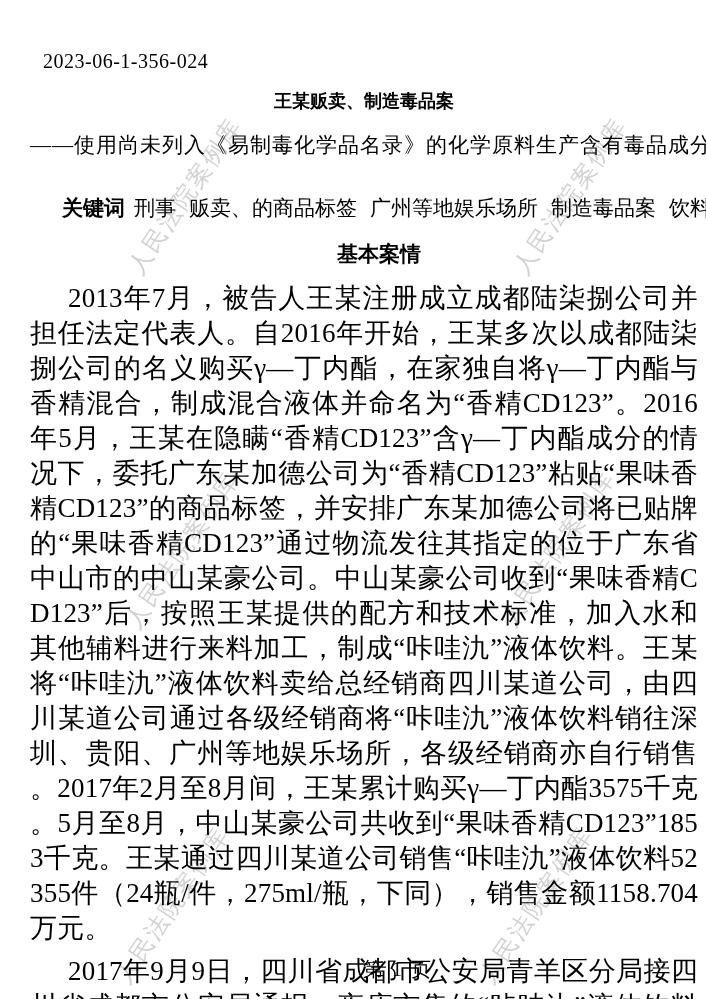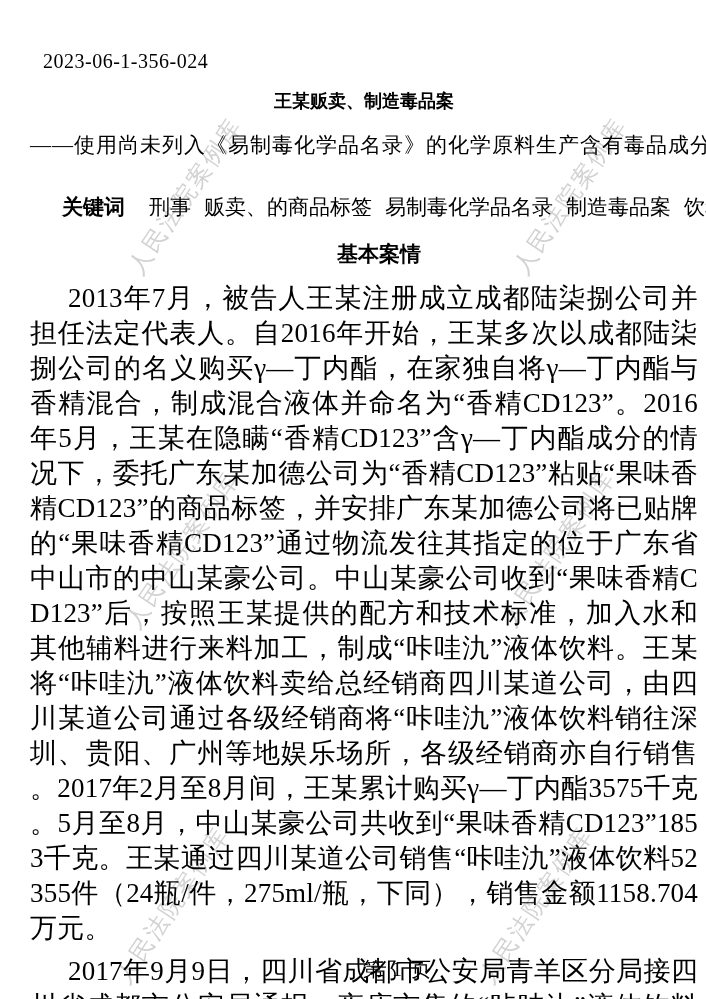--- a/index.html
+++ b/index.html
@@ -56,23 +56,23 @@
   }
   .subtitle div{white-space:nowrap;}
   .keywords{
     margin-top:26px;
     font-size:21px;
     line-height:35px;
     white-space:nowrap;
     padding-left:32px;
   }
   .kw-label{
-    font-family:Liberation Mono, monospace;
+    font-family:Liberation Sans, sans-serif;
     font-weight:bold;
-    margin-right:24px;
+    margin-right:9px;
   }
   .kw-item{margin-right:13px;text-align:center;}
   .section-heading{
     margin:10px;
     padding-left:30px;
     font-family:"Liberation Sans", sans-serif;
     font-weight:bold;
     font-size:21px;
     line-height:35px;
     text-align:center;
@@ -113,21 +113,21 @@
   <div class="content">
     <div class="doc-number">2023-06-1-356-024</div>
 
     <h1 class="title">王某贩卖、制造毒品案</h1>
 
     <div class="subtitle">
       <div>——使用尚未列入《易制毒化学品名录》的化学原料生产含有毒品成分</div>
     </div>
 
     <div class="keywords">
-      <span class="kw-label">关键词</span><span class="kw-item">刑事</span><span class="kw-item">贩卖、的商品标签</span><span class="kw-item">易制毒化学品名录</span><span class="kw-item">制造毒品案</span><span class="kw-item">饮料</span>
+      <span class="kw-label">关键词</span><span class="kw-item">刑事</span><span class="kw-item">贩卖、的商品标签</span><span class="kw-item">广州等地娱乐场所</span><span class="kw-item">制造毒品案</span><span class="kw-item">饮料</span>
     </div>
 
     <h2 class="section-heading">基本案情</h2>
 
     <p class="para">2013年7月，被告人王某注册成立成都陆柒捌公司并担任法定代表人。自2016年开始，王某多次以成都陆柒捌公司的名义购买γ—丁内酯，在家独自将γ—丁内酯与香精混合，制成混合液体并命名为“香精CD123”。2016年5月，王某在隐瞒“香精CD123”含γ—丁内酯成分的情况下，委托广东某加德公司为“香精CD123”粘贴“果味香精CD123”的商品标签，并安排广东某加德公司将已贴牌的“果味香精CD123”通过物流发往其指定的位于广东省中山市的中山某豪公司。中山某豪公司收到“果味香精CD123”后，按照王某提供的配方和技术标准，加入水和其他辅料进行来料加工，制成“咔哇氿”液体饮料。王某将“咔哇氿”液体饮料卖给总经销商四川某道公司，由四川某道公司通过各级经销商将“咔哇氿”液体饮料销往深圳、贵阳、广州等地娱乐场所，各级经销商亦自行销售。2017年2月至8月间，王某累计购买γ—丁内酯3575千克。5月至8月，中山某豪公司共收到“果味香精CD123”1853千克。王某通过四川某道公司销售“咔哇氿”液体饮料52355件（24瓶/件，275ml/瓶，下同），销售金额1158.704万元。</p>
     <p class="para">2017年9月9日，四川省成都市公安局青羊区分局接四川省成都市公安局通报：夜店市售的“咔哇氿”液体饮料经公安部检测含有γ—羟丁酸，应立即对成都陆柒捌公司进行调查。同日，青羊区分局对本案立案</p>
   </div>
 
   <div class="footer">第 1 页</div>
 </div>

